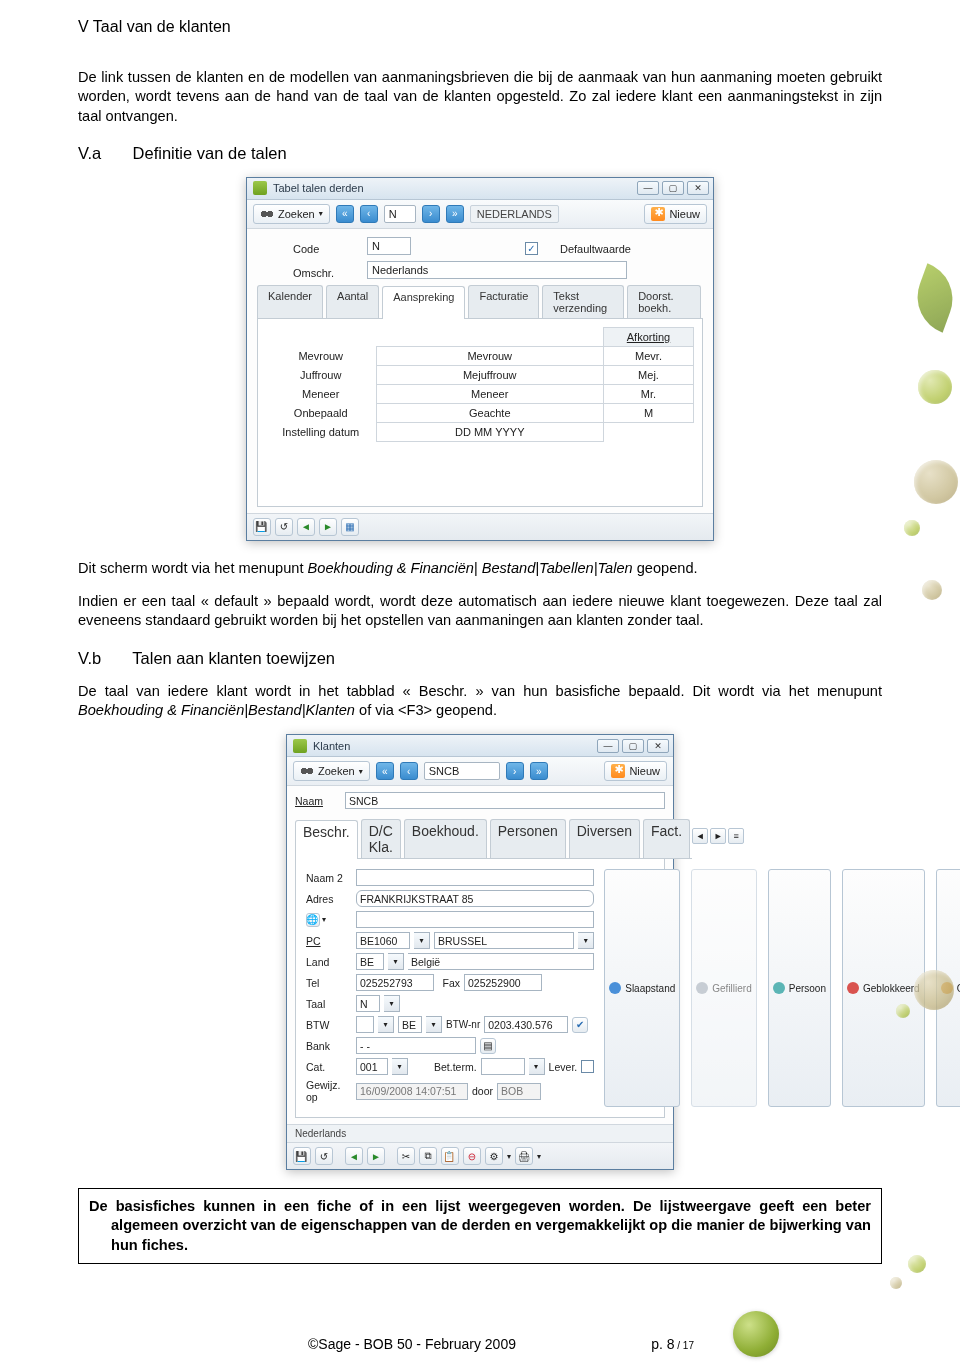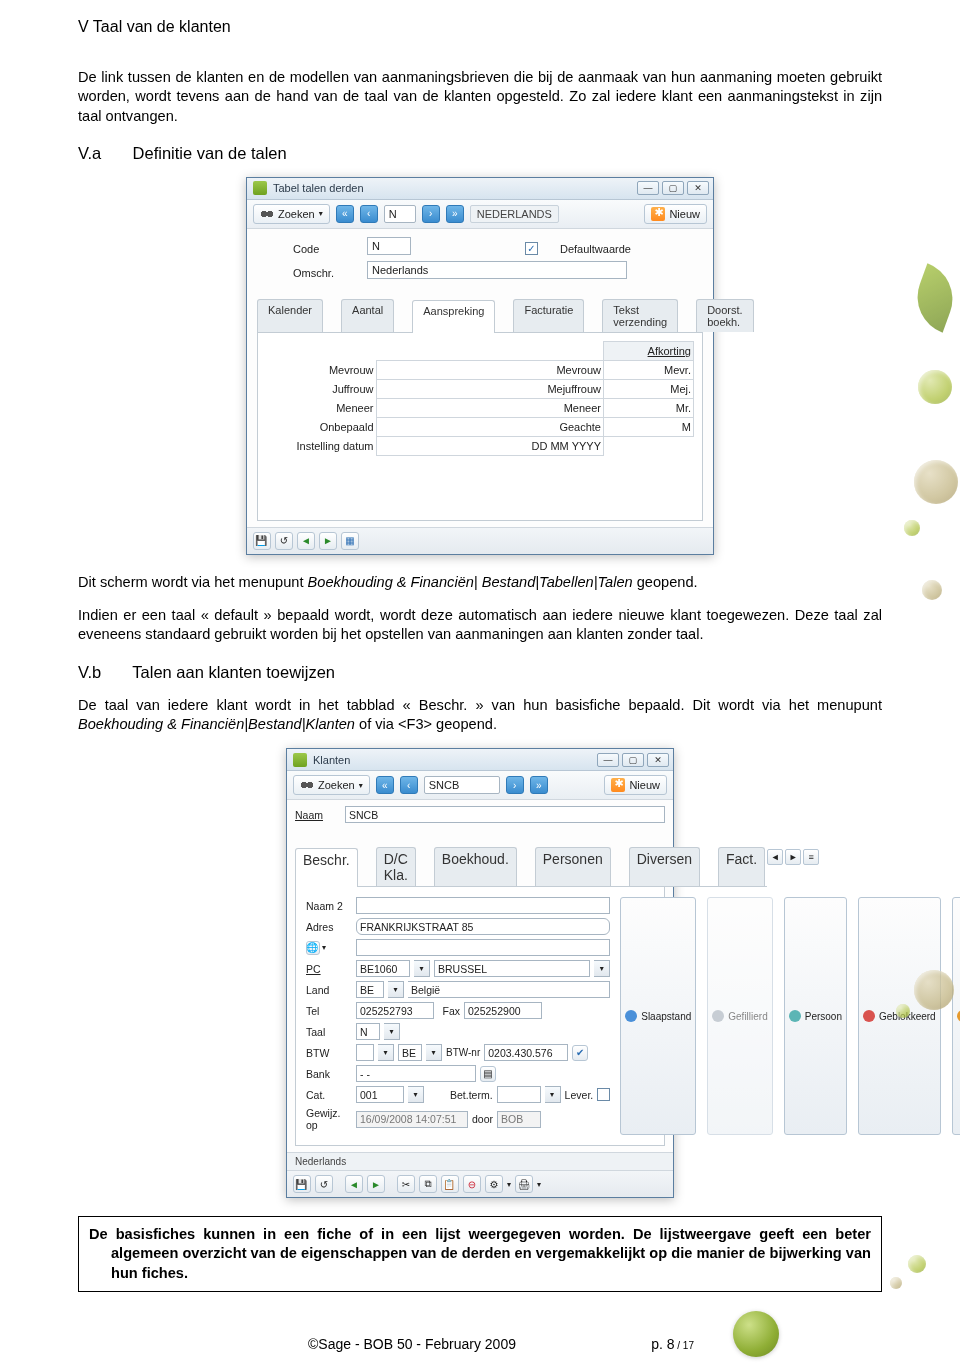--- a/index.html
+++ b/index.html
@@ -58,28 +58,28 @@
   .navpill { width:18px; height:18px; border-radius:3px; background: linear-gradient(#6fb6e8,#3a8ccf); color:#fff; display:flex;align-items:center;justify-content:center; font-size:10px; border:1px solid #2f7ab8;}
   .searchfield { flex: 0 0 auto; min-width: 28px; height: 18px; background:#fff; border:1px solid #a7b5c2; border-radius:2px; padding:0 4px; display:flex; align-items:center; }
   .toolbar .sep-flex { flex:1; }
   .disp-label { background:#eef2f5; border:1px solid #c8d2db; padding:2px 6px; border-radius:2px; color:#444; }
 
   .win-body { background:#fdfdfd; padding: 8px 10px 6px 10px; }
   .frow { display:flex; align-items:flex-end; gap:22px; margin-bottom:6px;margin-left:36px; }
   .flabel { width:52px; font-size:11px; }
   .finput { height:18px; border:1px solid #a7b5c2; background:#fff; padding:0 4px; font-size:11px; display:flex; align-items:center; }
 
-  .tabs { display:flex; gap:16px; border-bottom:1px solid #c3ccd4; margin-top:20px; }
+  .tabs { display:flex; gap:1px; border-bottom:1px solid #c3ccd4; margin-top:6px; }
   .tab { padding:4px 10px; font-size:11px; border:1px solid #c3ccd4; border-bottom:none; border-top-left-radius:3px; border-top-right-radius:3px; background:#e7ecf0; margin-right:2px; color:#333;}
   .tab.active { background:#fff; position:relative; top:1px; }
 
   .tabpanel { border:1px solid #c3ccd4; border-top:none; background:#fff; padding:8px; }
 
   .tbl { width:100%; border-collapse:collapse; font-size:11px; }
-  .tbl th, .tbl td { border:1px solid #cfd6dd; padding:3px 2px; text-align:right; background:#fff;margin-left:37px; }
+  .tbl th, .tbl td { border:1px solid #cfd6dd; padding:3px 2px; text-align:center; background:#fff;margin-left:37px; }
   .tbl .rowhdr { background:#f3f6f8; }
   .tbl th { background:#eef2f5; font-weight:normal; }
 
   .statusbar { display:flex; align-items:center; gap:4px; padding:4px 6px; background:linear-gradient(#f2f5f8,#e5eaef); border-top:1px solid #d0d7de;}
   .sico { width:18px; height:18px; border:1px solid #b7c6d4; border-radius:3px; background:linear-gradient(#fff,#e6ecf1); display:flex; align-items:center; justify-content:center; font-size:10px;}
   .sico.save { color:#2a6db3; }
   .sico.green { color:#2a8a2a; }
   .sico.red { color:#c23; }
 
   .chk { width:13px; height:13px; border:1px solid #6a8aa7; background:#fff; display:inline-flex; align-items:center; justify-content:center; font-size:10px; color:#2a6db3;}
@@ -352,21 +352,21 @@
             <span class="in" style="width:84px;">0203.430.576</span>
             <span class="sico" style="width:16px;height:16px;color:#2a6db3;">✔</span>
           </div>
           <div class="smrow">
             <span class="l">Bank</span>
             <span class="in" style="width:120px;">-      -</span>
             <span class="sico" style="width:16px;height:16px;">▤</span>
           </div>
           <div class="smrow">
             <span class="l">Cat.</span>
-            <span class="in" style="width:48px;">001</span>
+            <span class="in" style="width:32px;">001</span>
             <span class="dd">▾</span>
             <span style="width:18px;"></span>
             <span>Bet.term.</span>
             <span class="in" style="width:44px;"></span>
             <span class="dd">▾</span>
             <span>Lever.</span>
             <span class="chk"></span>
           </div>
           <div class="smrow">
             <span class="l">Gewijz. op</span>

